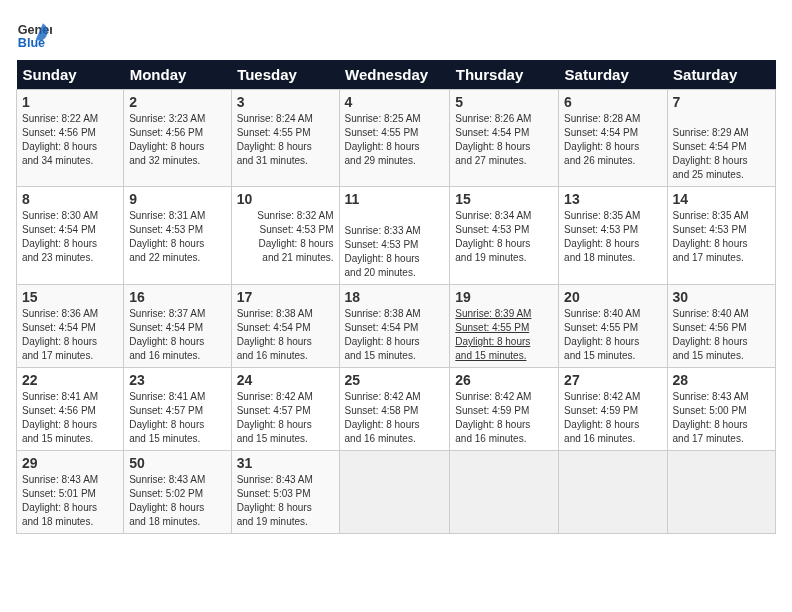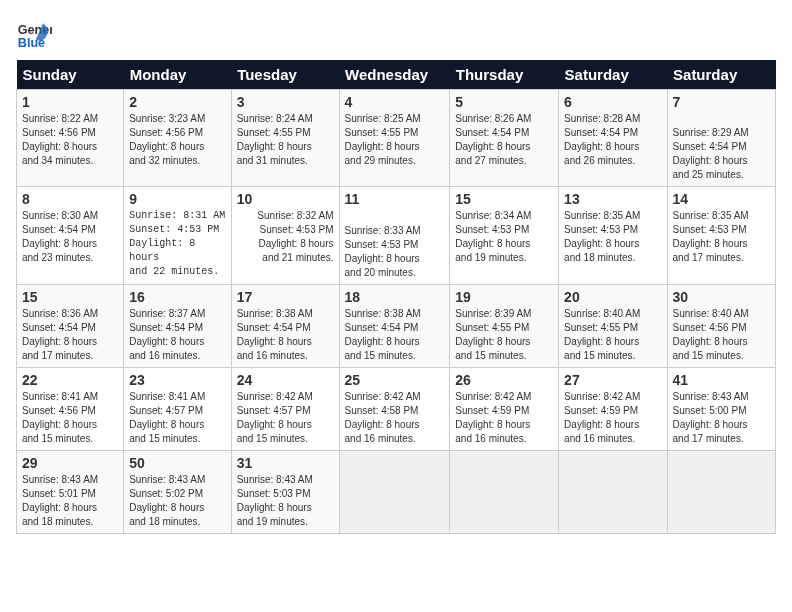--- a/index.html
+++ b/index.html
@@ -160,21 +160,21 @@
       <tr>
         <td>
           <span class="day-num">8</span>
           <div class="day-info" style="white-space: pre-line;">Sunrise: 8:30 AM
 Sunset: 4:54 PM
 Daylight: 8 hours
 and 23 minutes.</div>
         </td>
         <td>
           <span class="day-num">9</span>
-          <div class="day-info" style="white-space: pre-line; font-family: Liberation Mono, monospace;">Sunrise: 8:31 AM
+          <div class="day-info" style="white-space: pre-line;">Sunrise: 8:31 AM
 Sunset: 4:53 PM
 Daylight: 8 hours
 and 22 minutes.</div>
         </td>
         <td>
           <span class="day-num">10</span>
           <div class="day-info" style="white-space: pre-line; text-align: right;">Sunrise: 8:32 AM
 Sunset: 4:53 PM
 Daylight: 8 hours
 and 21 minutes.</div>
@@ -232,21 +232,21 @@
         </td>
         <td>
           <span class="day-num">18</span>
           <div class="day-info" style="white-space: pre-line;">Sunrise: 8:38 AM
 Sunset: 4:54 PM
 Daylight: 8 hours
 and 15 minutes.</div>
         </td>
         <td>
           <span class="day-num">19</span>
-          <div class="day-info" style="white-space: pre-line;">Sunrise: 8:39 AM
+          <div class="day-info" style="white-space: pre-line; text-decoration: underline;">Sunrise: 8:39 AM
 Sunset: 4:55 PM
 Daylight: 8 hours
 and 15 minutes.</div>
         </td>
         <td>
           <span class="day-num">20</span>
           <div class="day-info" style="white-space: pre-line;">Sunrise: 8:40 AM
 Sunset: 4:55 PM
 Daylight: 8 hours
 and 15 minutes.</div>
@@ -296,21 +296,21 @@
 and 16 minutes.</div>
         </td>
         <td>
           <span class="day-num">27</span>
           <div class="day-info" style="white-space: pre-line;">Sunrise: 8:42 AM
 Sunset: 4:59 PM
 Daylight: 8 hours
 and 16 minutes.</div>
         </td>
         <td>
-          <span class="day-num">41</span>
+          <span class="day-num">28</span>
           <div class="day-info" style="white-space: pre-line;">Sunrise: 8:43 AM
 Sunset: 5:00 PM
 Daylight: 8 hours
 and 17 minutes.</div>
         </td>
       </tr>
       <tr>
         <td>
           <span class="day-num">29</span>
           <div class="day-info" style="white-space: pre-line;">Sunrise: 8:43 AM

